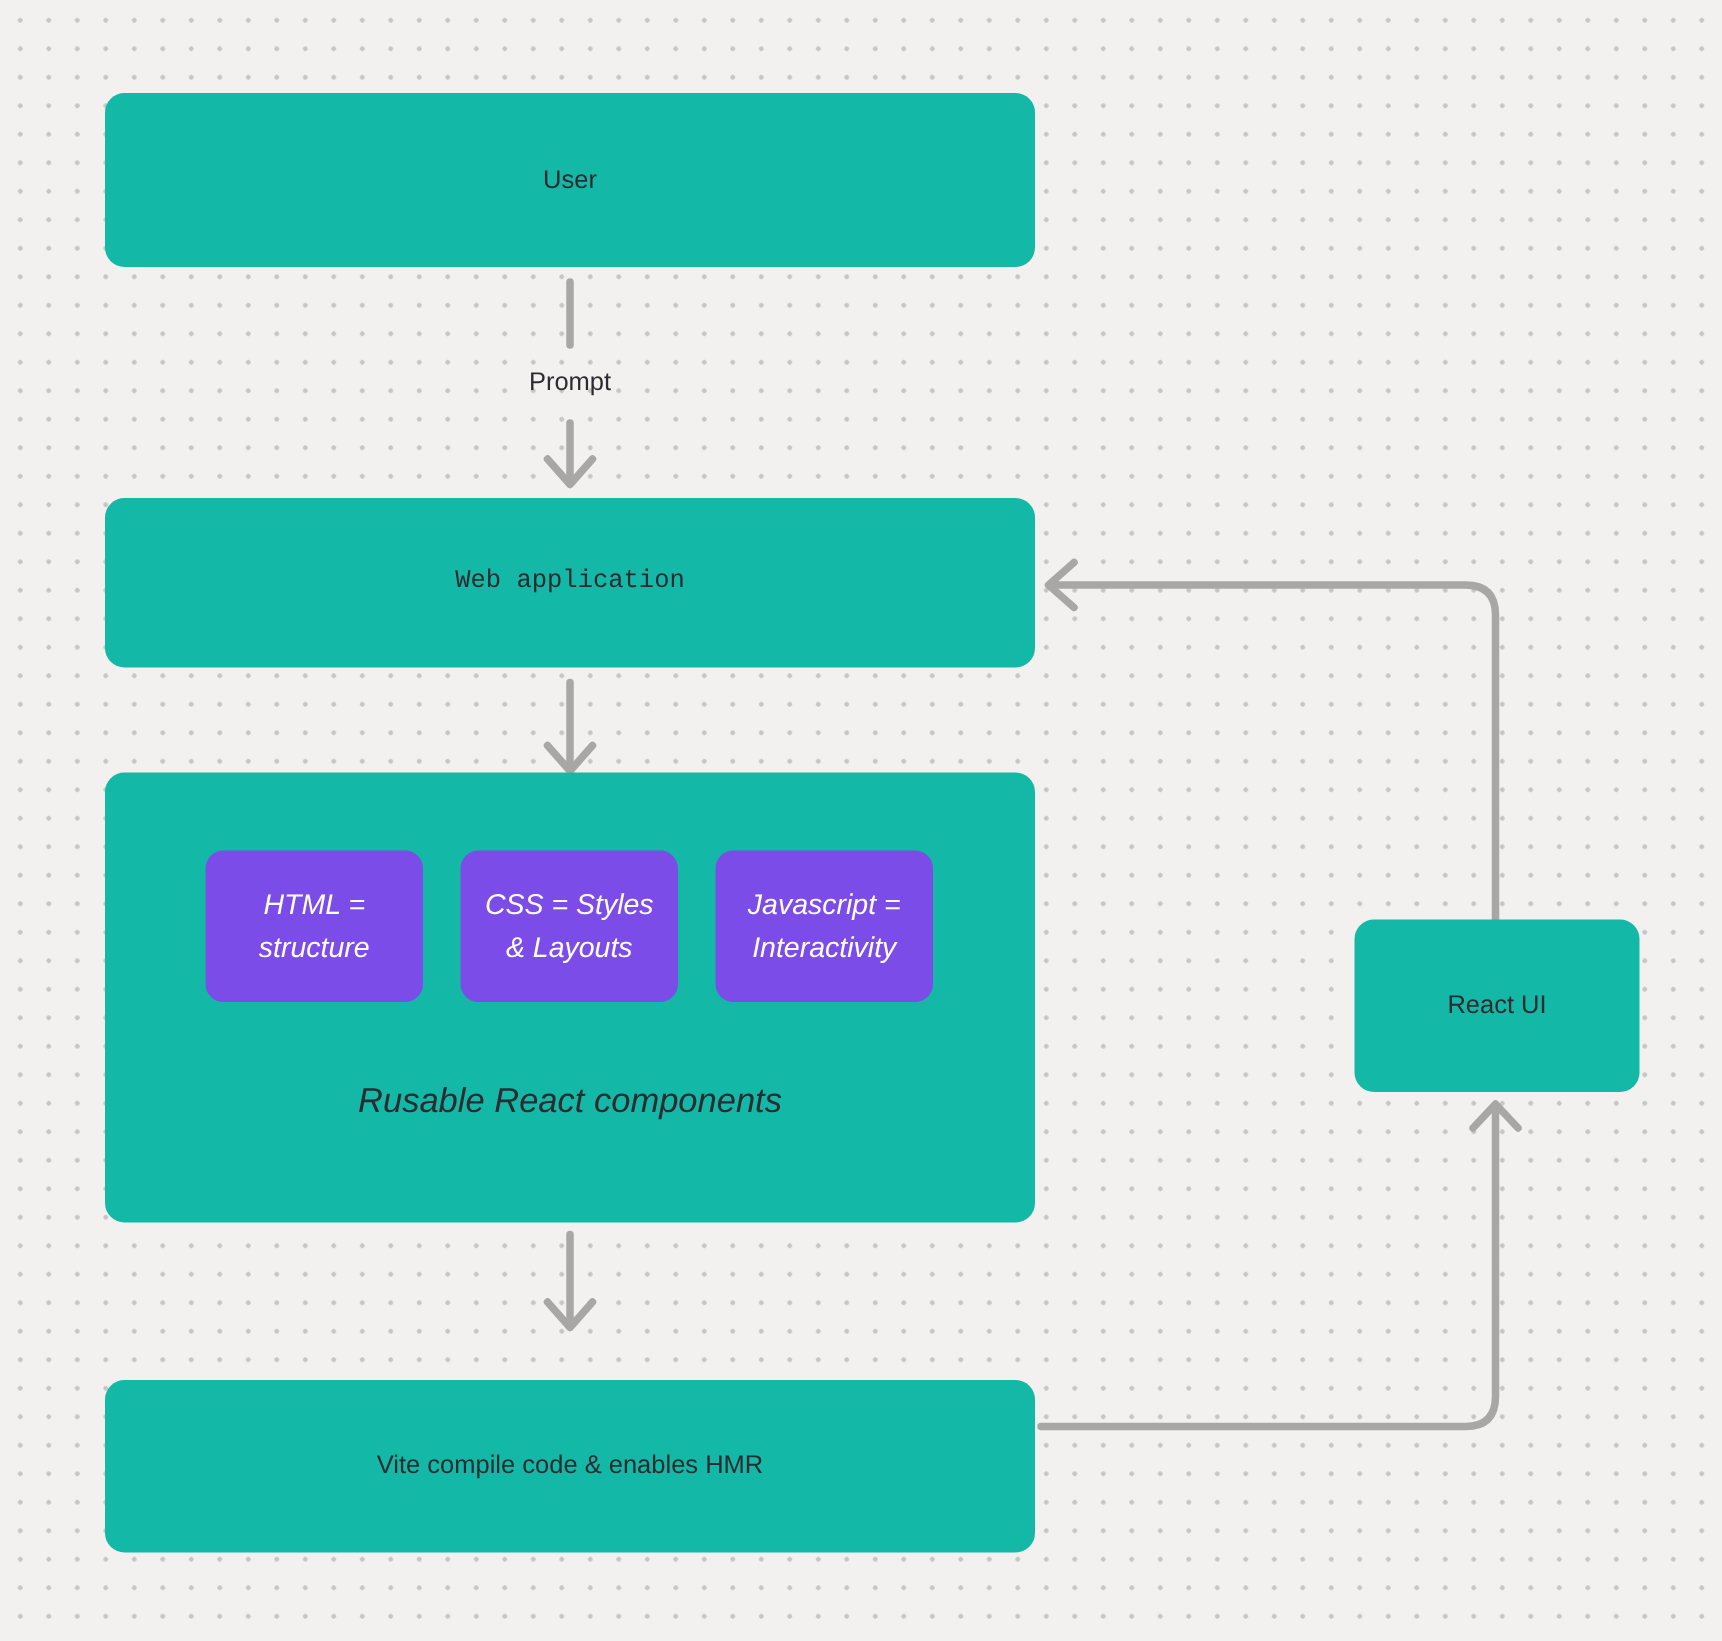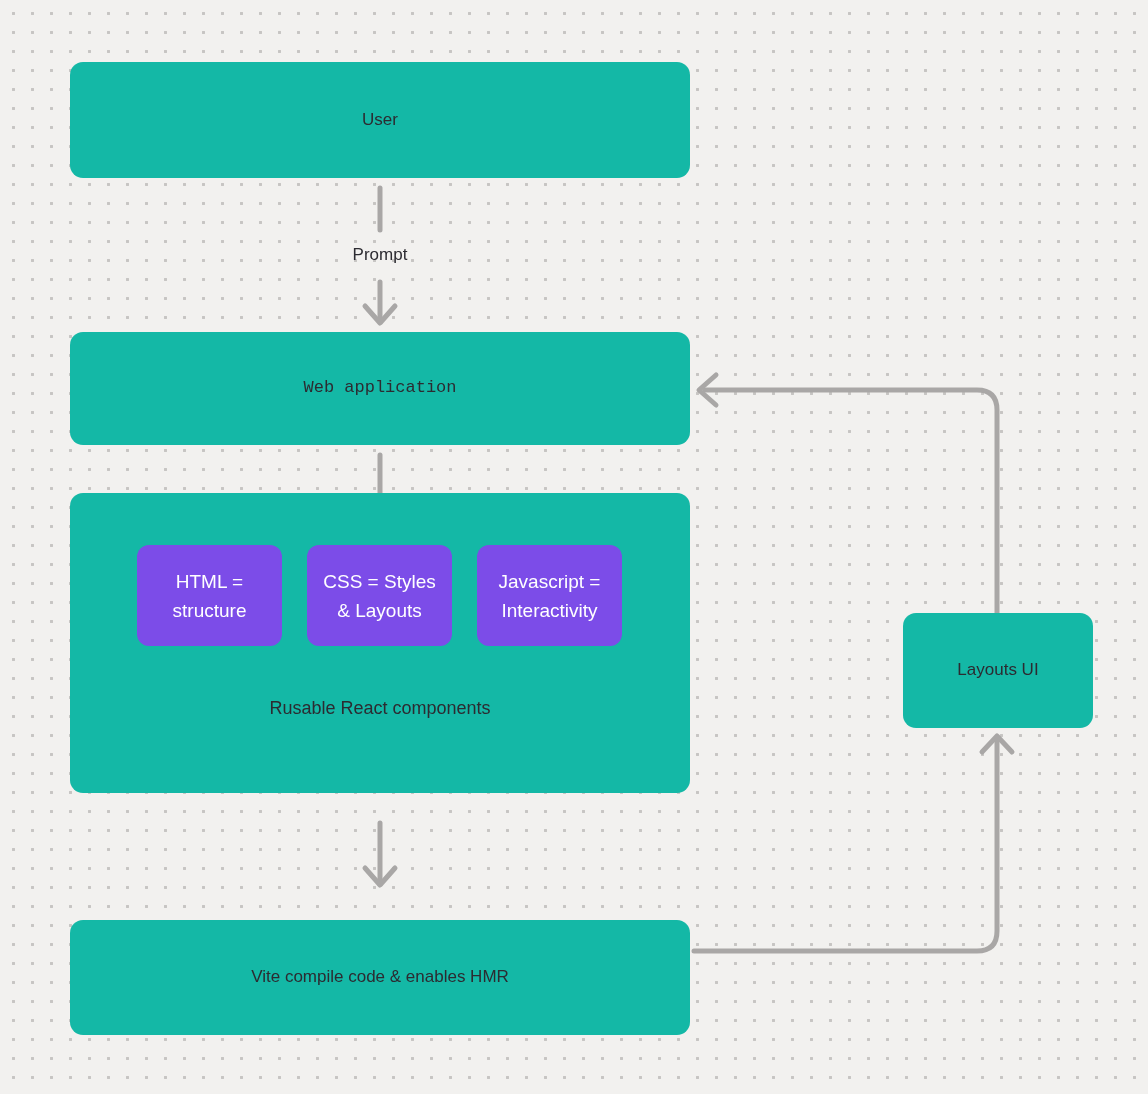--- a/index.html
+++ b/index.html
@@ -22,21 +22,21 @@
     display: flex;
     align-items: center;
     justify-content: center;
     text-align: center;
     font-size: 17px;
     line-height: 1.3;
     color: #2c2b31;
   }
   #node-user   { left: 70px;  top: 62px;  width: 620px; height: 116px; }
   #node-webapp { left: 70px;  top: 332px; width: 620px; height: 113px; font-family: Liberation Mono, monospace; }
-  #node-group  { left: 70px;  top: 493px; width: 620px; height: 300px; display: block; }
+  #node-group  { left: 70px;  top: 515px; width: 620px; height: 300px; display: block; font-style: italic; }
   #node-vite   { left: 70px;  top: 893px; width: 620px; height: 115px; margin-top: 27px; }
   #node-render { left: 903px; top: 613px; width: 190px; height: 115px; }
 
   .cards-row {
     position: absolute;
     left: 67px;
     top: 52px;
     display: flex;
     gap: 25px;
   }
@@ -54,21 +54,21 @@
     font-weight: 500;
     line-height: 29px;
     text-align: center;
   }
   .group-caption {
     position: absolute;
     left: 0;
     top: 204px;
     width: 100%;
     text-align: center;
-    font-size: 18px;
+    font-size: 23px;
     color: #2c2b31;
   }
   .edge-label {
     position: absolute;
     left: 330px;
     top: 245px;
     width: 100px;
     text-align: center;
     font-size: 17px;
     color: #2c2b31;
@@ -147,14 +147,14 @@
     </div>
   </div>
   <div class="group-caption">Rusable React components</div>
 </div>
 
 <div class="node" id="node-vite">
   <span>Vite compile code &amp; enables HMR</span>
 </div>
 
 <div class="node" id="node-render">
-  <span>Layouts UI</span>
+  <span>React UI</span>
 </div>
 
 </body></html>

